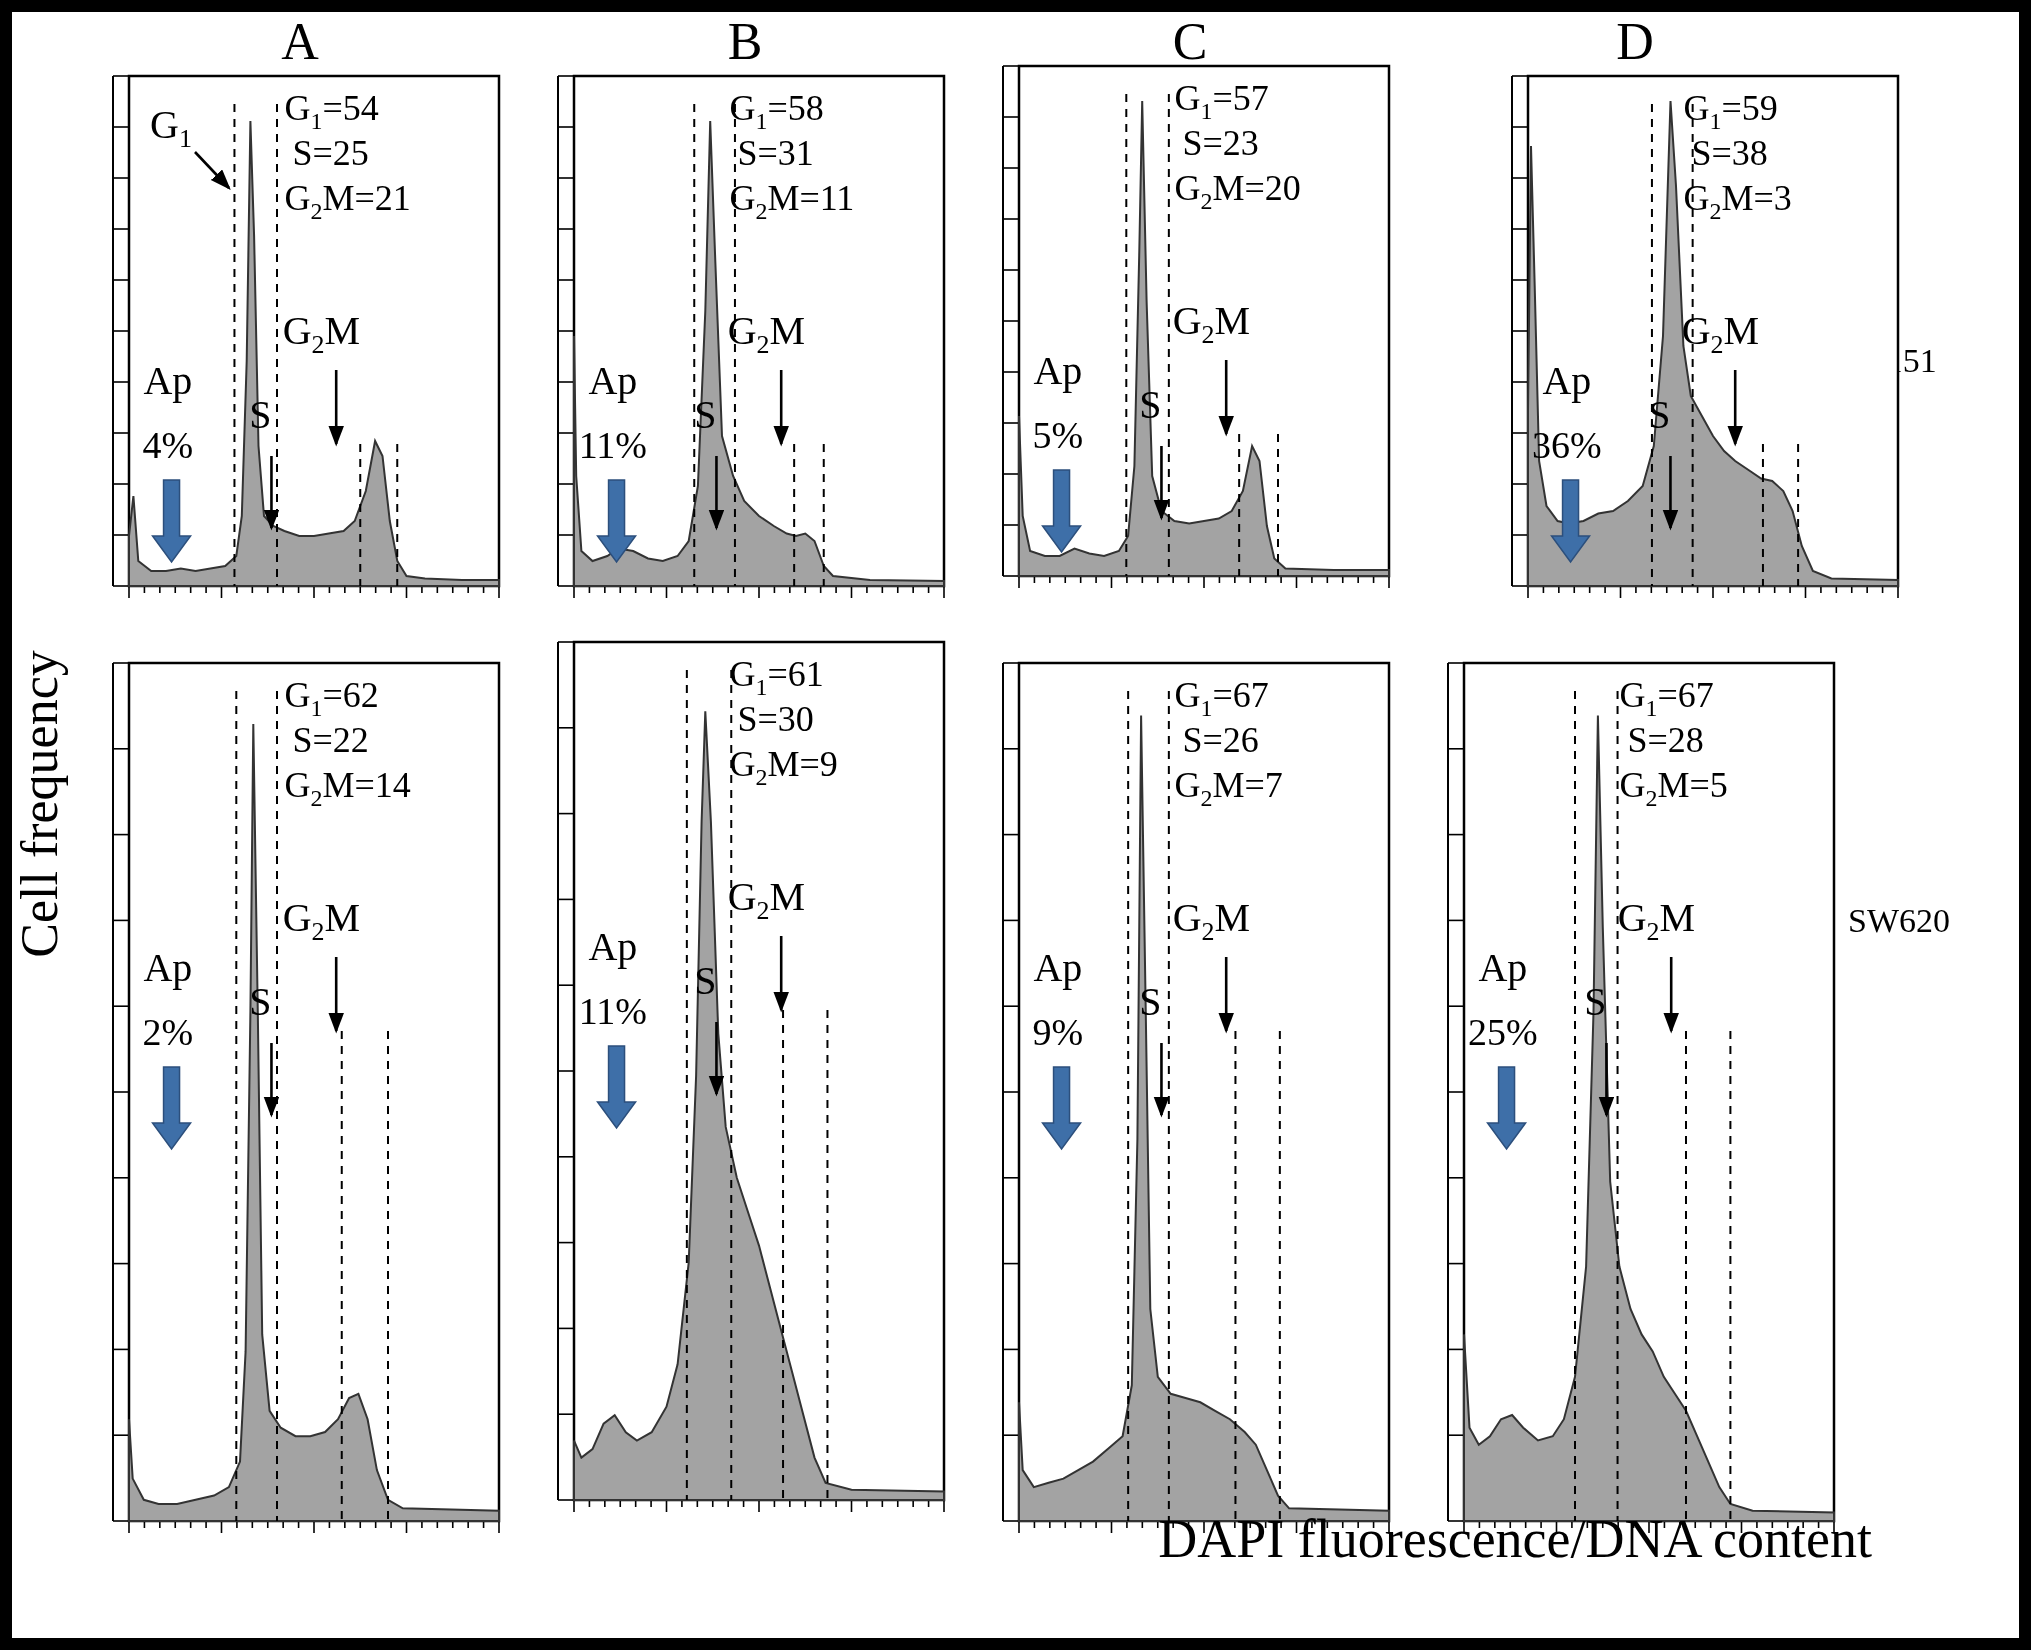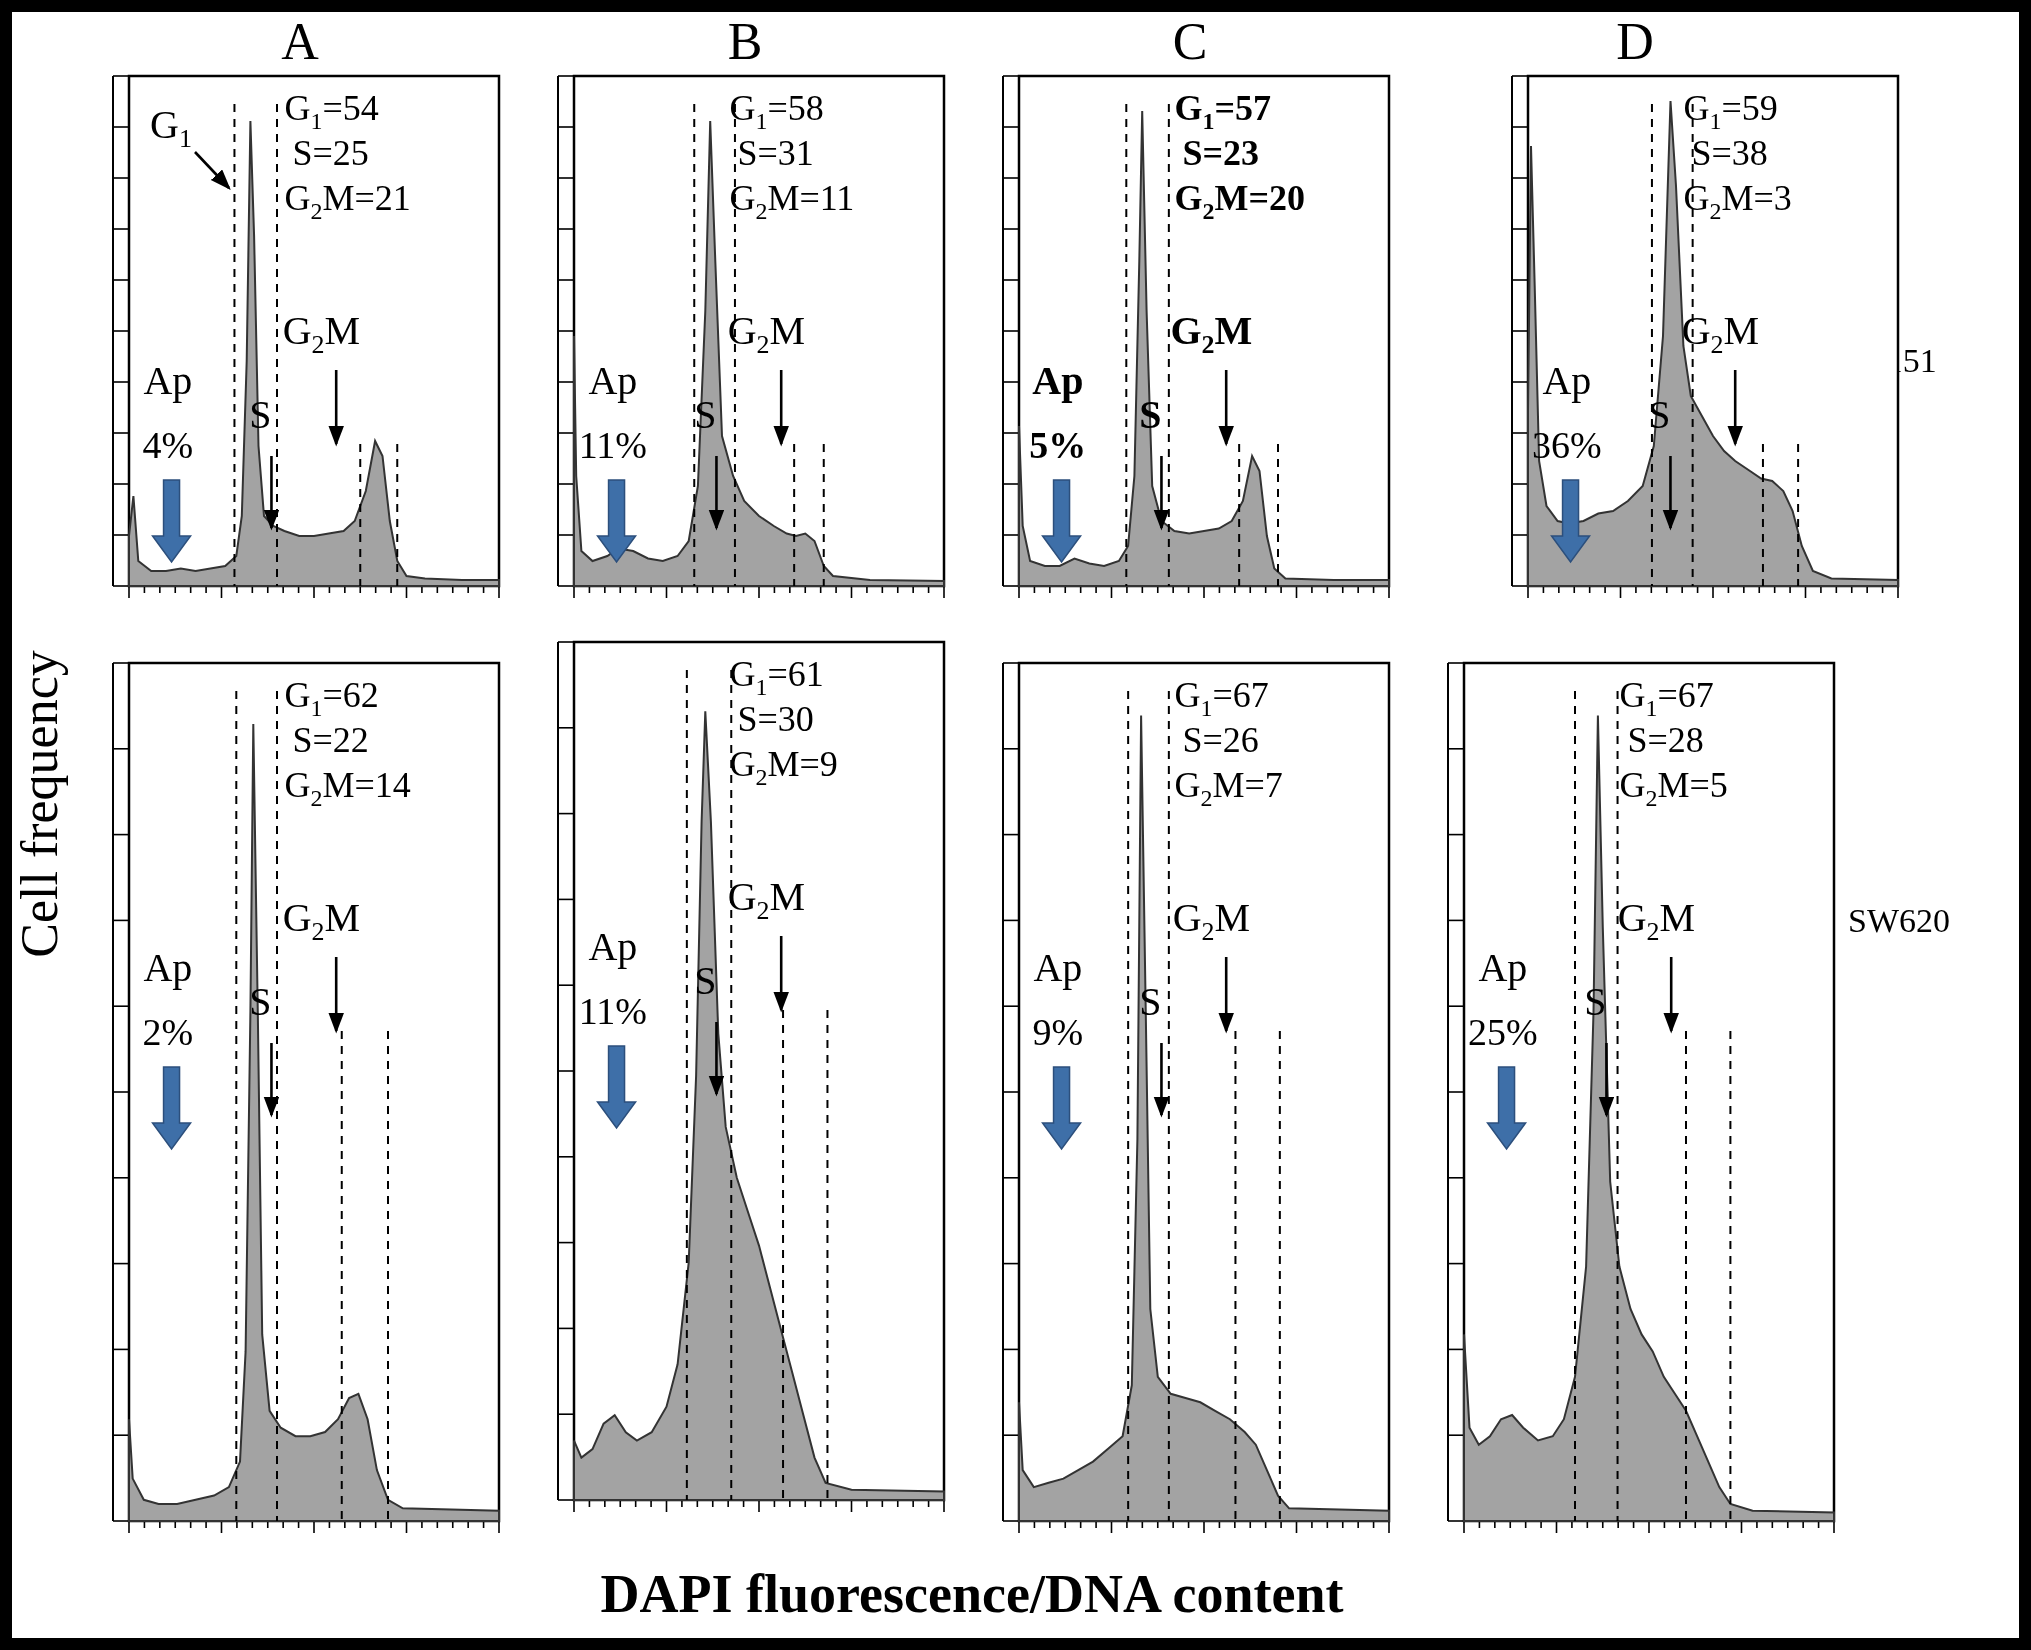--- a/index.html
+++ b/index.html
@@ -21,22 +21,22 @@
     position:absolute;left:1836px;width:170px;
     font-size:34px;
   }
   .y-axis-label{
     position:absolute;left:-282px;top:762px;
     width:620px;height:60px;line-height:60px;
     text-align:center;font-size:52px;
     transform:rotate(-90deg);
   }
   .x-axis-label{
-    position:absolute;left:60px;top:1551px;width:1800px;
-    text-align:center;font-size:54px;font-weight:bold;
+    position:absolute;left:60px;top:1496px;width:1800px;
+    text-align:right;font-size:54px;
   }
   .panel{position:absolute;}
   .panel svg text{font-family:"Liberation Serif","DejaVu Serif",serif;}
 </style>
 </head>
 <body>
 
 <div class="figure">
 
   <div class="col-header" style="left:228px">A</div>
@@ -173,21 +173,21 @@
           <text x="197.4" y="95" font-size="36" text-anchor="start" fill="#000000"><tspan>S=31</tspan></text>
           <text x="189.4" y="140" font-size="36" text-anchor="start" fill="#000000"><tspan>G</tspan><tspan dy="9" font-size="24">2</tspan><tspan dy="-9">M=11</tspan></text>
           <text x="226.4" y="274" font-size="40" text-anchor="middle" fill="#000000"><tspan>G</tspan><tspan dy="9" font-size="26">2</tspan><tspan dy="-9">M</tspan></text>
           <line x1="241.20000000000002" y1="300" x2="241.20000000000002" y2="374" stroke="#000" stroke-width="2.6" marker-end="url(#ah1)"></line>
           <text x="165.35" y="358" font-size="40" text-anchor="middle" fill="#000000"><tspan>S</tspan></text>
           <line x1="176.45000000000002" y1="386" x2="176.45000000000002" y2="458" stroke="#000" stroke-width="2.6" marker-end="url(#ah1)"></line>
           <text x="72.85" y="324" font-size="40" text-anchor="middle" fill="#000000"><tspan>Ap</tspan></text>
           <text x="72.85" y="388" font-size="38" text-anchor="middle" fill="#000000"><tspan>11%</tspan></text>
           <polygon points="68.55000000000001,410 84.55000000000001,410 84.55000000000001,466 95.55000000000001,466 76.55000000000001,492 57.55000000000001,466 68.55000000000001,466" fill="#3e6fa8" stroke="#2c4f7c" stroke-width="1.5"></polygon>
         </svg></div>
-      <div class="panel" style="left: 973px; top: 58px; width: 410px; height: 540px; font-weight: bold;"><svg width="410" height="540" viewBox="0 0 410 540">
+      <div class="panel" style="left: 973px; top: 48px; width: 410px; height: 540px;"><svg width="410" height="540" viewBox="0 0 410 540">
           <defs>
             <marker id="ah2" markerWidth="9" markerHeight="7" refX="7" refY="3" orient="auto">
               <path d="M0,0 L8,3 L0,6 Z" fill="#000"></path>
             </marker>
           </defs>
           <rect x="34" y="6" width="370" height="510" fill="#fff" stroke="#000" stroke-width="2.5"></rect>
           <line x1="18" y1="6" x2="18" y2="516" stroke="#000" stroke-width="2"></line>
           <g>
             <line x1="18" y1="6" x2="34" y2="6" stroke="#000" stroke-width="1.6"></line>
             <line x1="18" y1="57" x2="34" y2="57" stroke="#000" stroke-width="1.6"></line>

